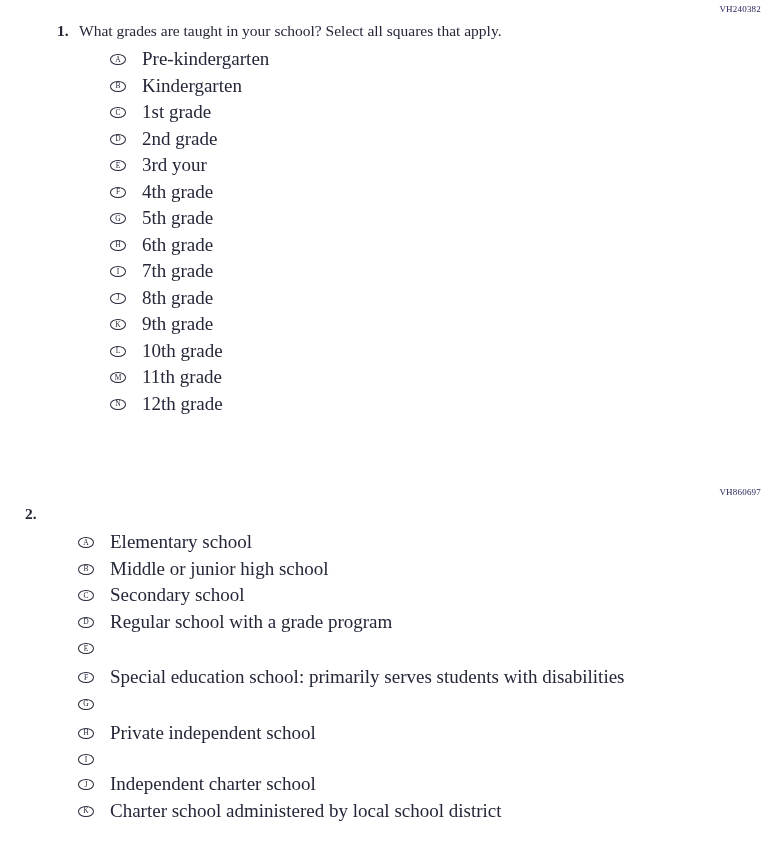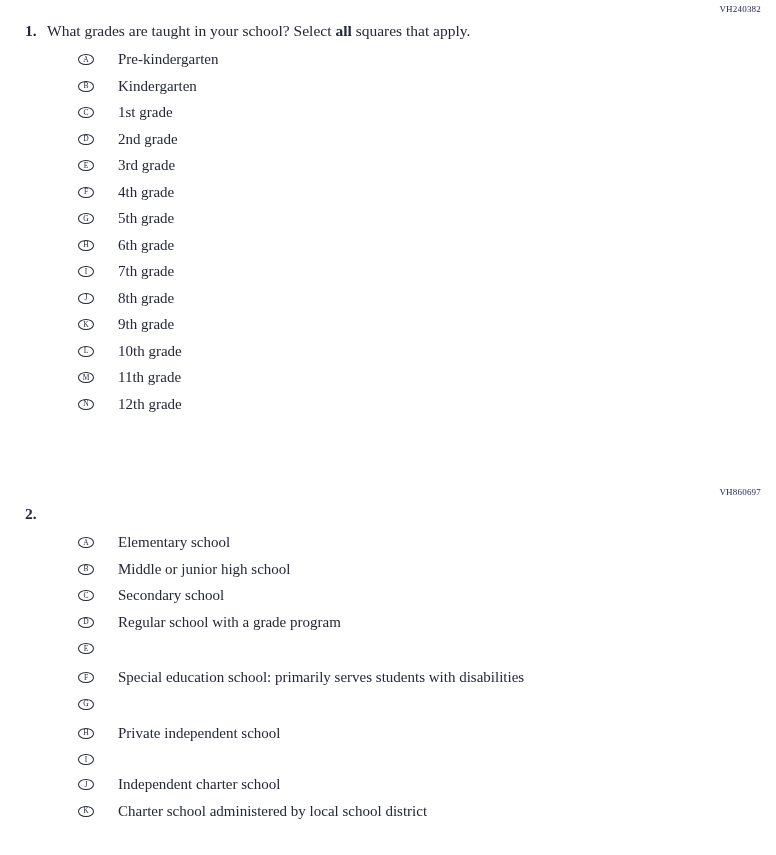--- a/index.html
+++ b/index.html
@@ -19,21 +19,21 @@
     width:776px;
     height:855px;
     background:var(--bg);
     overflow:hidden;
   }
   .question-block{
     position:absolute;
     left:0;
     right:0;
   }
-  .q1{top:4px;}
+  .q1{top:4px;padding-left:32px;}
   .q2{top:487px;}
   .code{
     text-align:right;
     padding-right:15px;
     font-size:9px;
     letter-spacing:0.2px;
     color:var(--code);
     height:11px;
     line-height:11px;
   }
@@ -42,21 +42,21 @@
     margin:8px 0 0 25px;
     font-size:15.5px;
     line-height:16px;
   }
   .qnum{
     font-weight:bold;
     width:22px;
     flex:0 0 22px;
   }
   .prompt{max-width:700px;}
-  .prompt b{font-weight:bold;}
+  .prompt b{font-weight:normal;}
   .options{
     margin:13px 0 0 78px;
   }
   .option-row{
     display:flex;
     align-items:flex-start;
     margin-bottom:12px;
   }
   .option-row.two-line{
     margin-bottom:16px;
@@ -70,22 +70,22 @@
     border-radius:50%;
     display:inline-flex;
     align-items:center;
     justify-content:center;
     font-size:7.5px;
     line-height:8px;
     color:var(--bubble);
     cursor:pointer;
   }
   .option-label{
-    margin-left:24px;
-    font-size:15px;
+    margin-left:16px;
+    font-size:19px;
     line-height:14.5px;
     white-space:pre-line;
     max-width:625px;
   }
 </style>
 </head>
 <body>
 
 <div class="page">
 
@@ -107,21 +107,21 @@
         <div class="option-row">
           <span class="bubble">C</span>
           <span class="option-label">1st grade</span>
         </div>
         <div class="option-row">
           <span class="bubble">D</span>
           <span class="option-label">2nd grade</span>
         </div>
         <div class="option-row">
           <span class="bubble">E</span>
-          <span class="option-label">3rd grade</span>
+          <span class="option-label">3rd your</span>
         </div>
         <div class="option-row">
           <span class="bubble">F</span>
           <span class="option-label">4th grade</span>
         </div>
         <div class="option-row">
           <span class="bubble">G</span>
           <span class="option-label">5th grade</span>
         </div>
         <div class="option-row">

